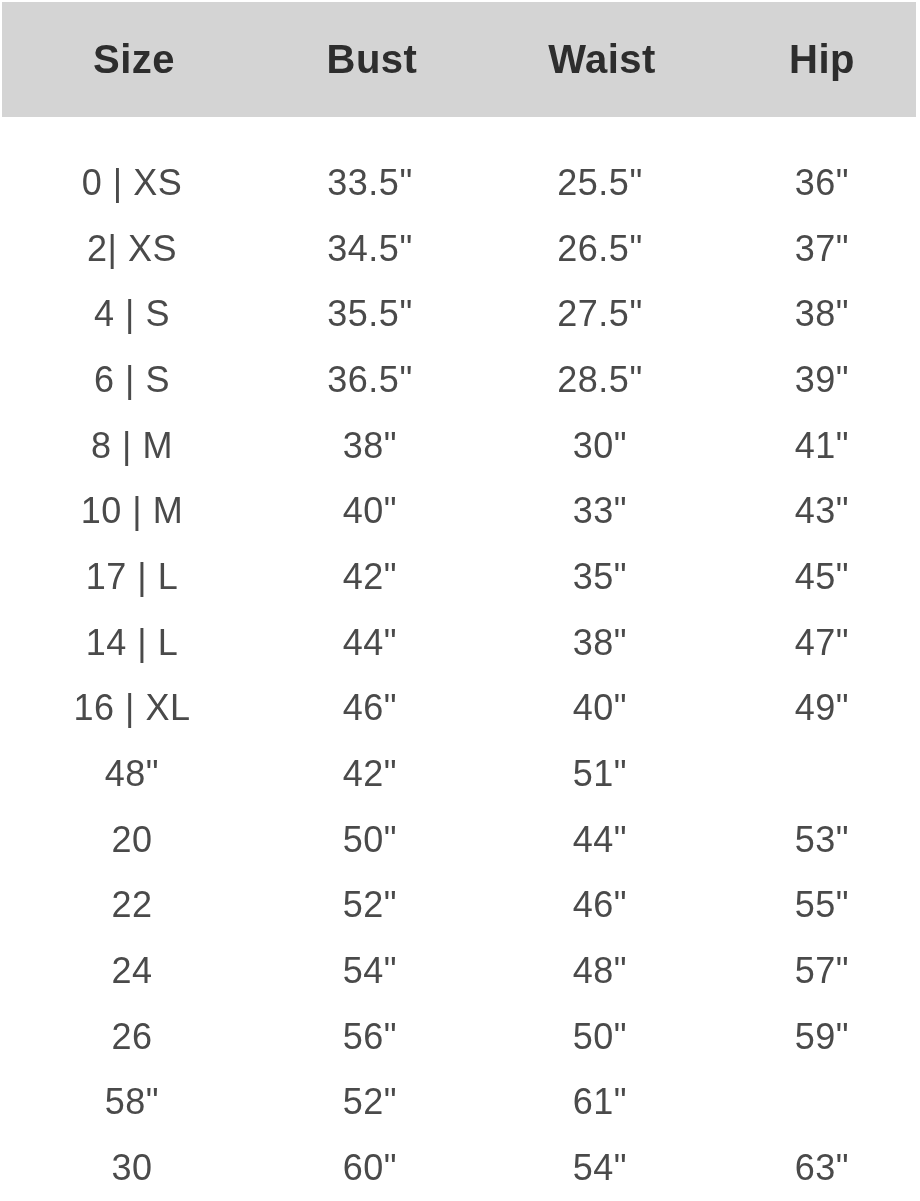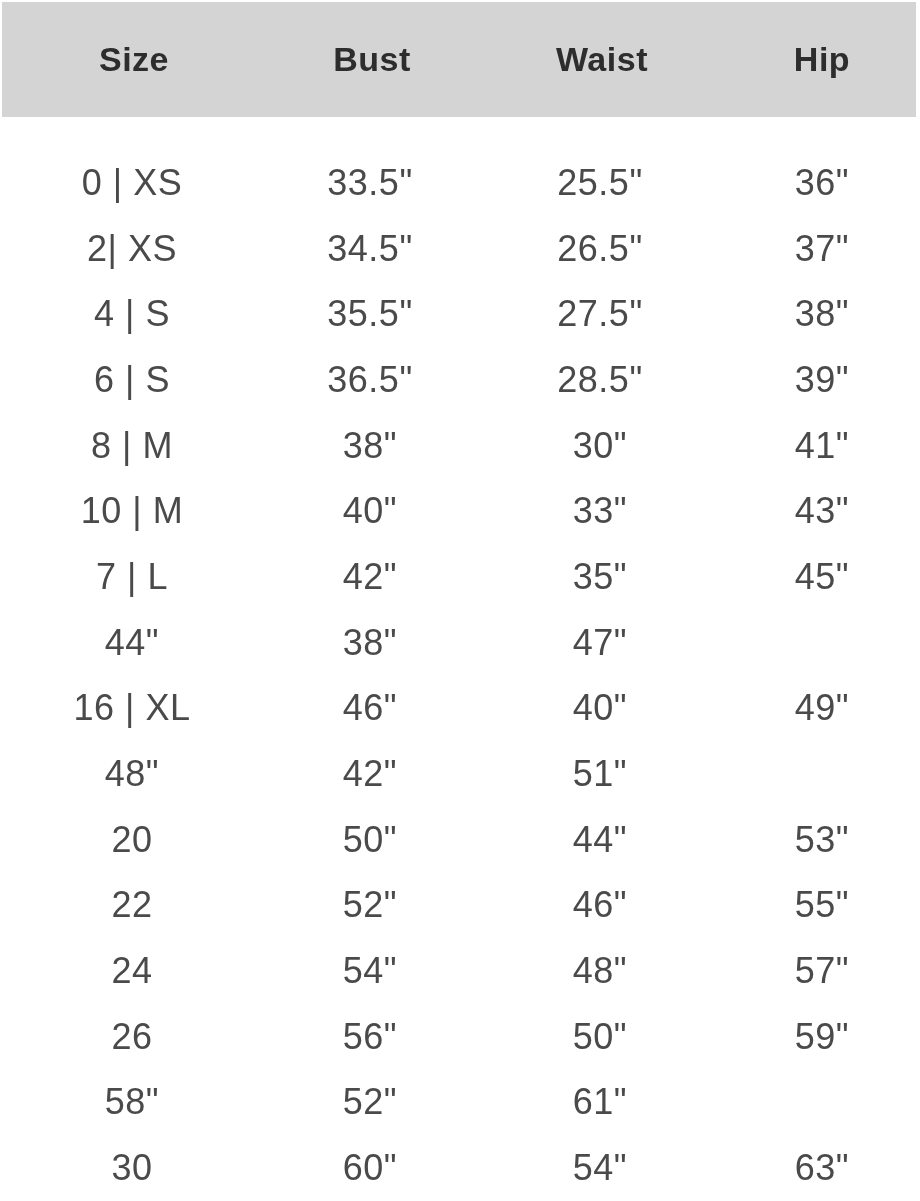--- a/index.html
+++ b/index.html
@@ -23,21 +23,21 @@
     margin: 2px 4px 0 2px;
     height: 115px;
     flex: 0 0 115px;
     background: #d4d4d4;
     display: grid;
     grid-template-columns: 264px 212px 248px 192px;
     align-items: center;
   }
   .th {
     text-align: center;
-    font-size: 34px;
+    font-size: 40px;
     font-weight: 600;
     letter-spacing: 0.5px;
     color: #2d2d2d;
   }
   
   .tbody {
     flex: 1 1 auto;
     display: flex;
     flex-direction: column;
     margin-top: 33px;
@@ -97,26 +97,27 @@
         <div class="td">30"</div>
         <div class="td">41"</div>
       </div>
       <div class="tr">
         <div class="td">10 | M</div>
         <div class="td">40"</div>
         <div class="td">33"</div>
         <div class="td">43"</div>
       </div>
       <div class="tr">
-        <div class="td">7 | L</div>
+        <div class="td">17 | L</div>
         <div class="td">42"</div>
         <div class="td">35"</div>
         <div class="td">45"</div>
       </div>
       <div class="tr">
+        <div class="td">14 | L</div>
         <div class="td">44"</div>
         <div class="td">38"</div>
         <div class="td">47"</div>
       </div>
       <div class="tr">
         <div class="td">16 | XL</div>
         <div class="td">46"</div>
         <div class="td">40"</div>
         <div class="td">49"</div>
       </div>

